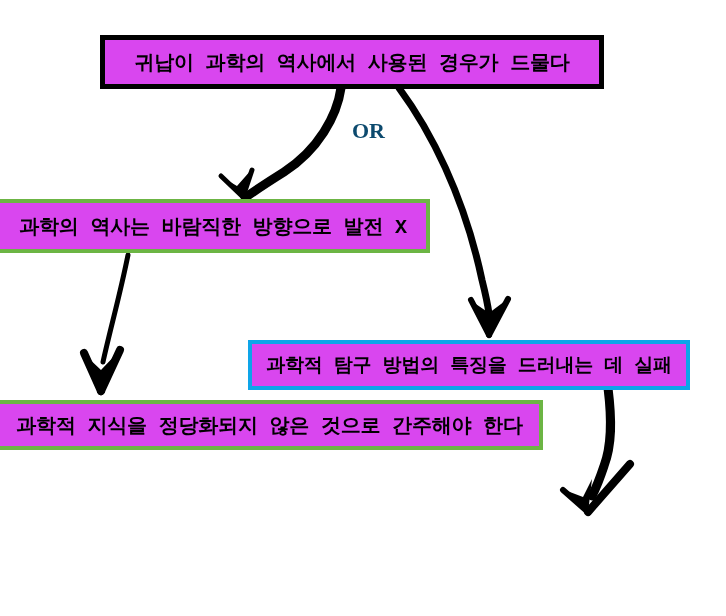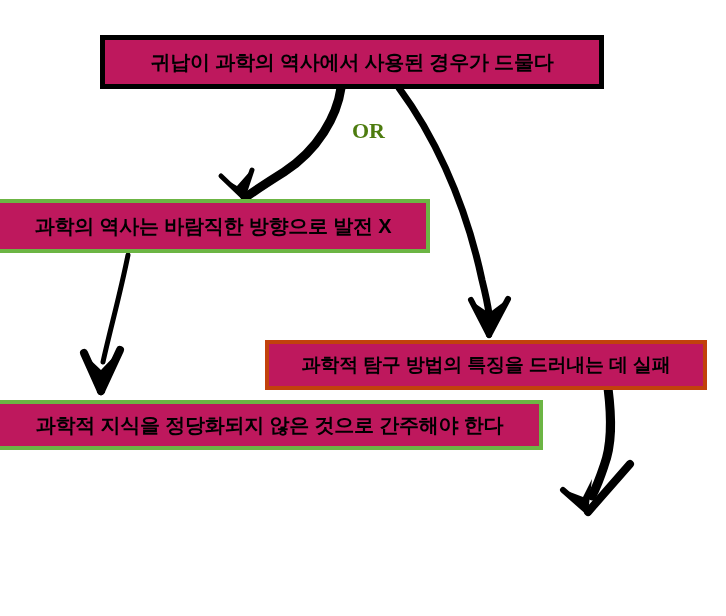--- a/index.html
+++ b/index.html
@@ -13,40 +13,39 @@
   #canvas {
     position: relative;
     width: 726px;
     height: 616px;
     background: #ffffff;
     overflow: hidden;
   }
   .node {
     position: absolute;
     box-sizing: border-box;
-    background: #be185d;
+    background: #d946ef;
     display: flex;
     align-items: center;
     justify-content: center;
-    font-family: Liberation Sans, sans-serif;
+    font-family: Liberation Mono, monospace;
     font-weight: bold;
     color: #000000;
     white-space: nowrap;
     letter-spacing: -0.2px;
     text-align: center;
   }
   .node-black {
     border: 5px solid #000000;
   }
   .node-green {
     border: 4px solid #6cb544;
   }
   .node-pink {
-    border: 4px solid #c2410c;
-    margin-left: 17px;
+    border: 4px solid #0ea5e9;
   }
   #node-root {
     left: 100px;
     top: 35px;
     width: 504px;
     height: 54px;
     font-size: 20px;
   }
   #node-history {
     left: -4px;
@@ -76,21 +75,21 @@
     height: 52px;
     font-size: 20px;
   }
   #or-label {
     position: absolute;
     left: 352px;
     top: 118px;
     font-family: "Liberation Serif", serif;
     font-size: 22px;
     font-weight: bold;
-    color: #4d7c0f;
+    color: #0c4a6e;
   }
   #arrow-layer {
     position: absolute;
     left: 0;
     top: 0;
     width: 726px;
     height: 616px;
     pointer-events: none;
   }
 </style>

